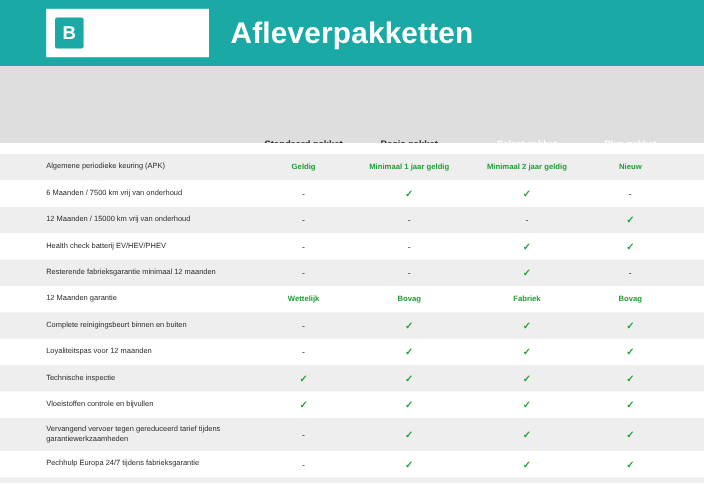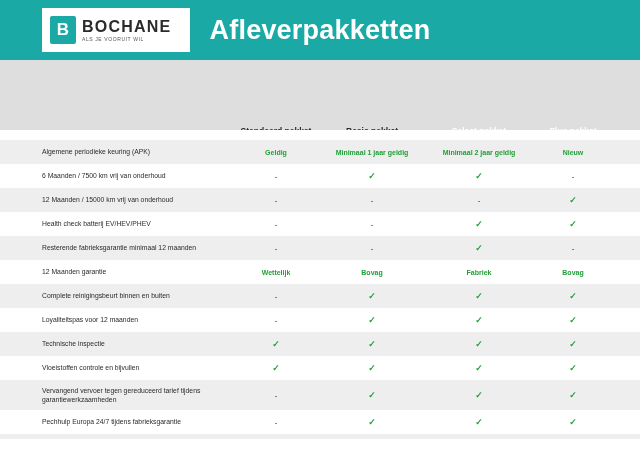--- a/index.html
+++ b/index.html
@@ -195,24 +195,20 @@
 </style>
 </head>
 <body>
 
 <div id="page">
 
   <div class="header">
     <div class="header-title">Afleverpakketten</div>
     <div class="logo-box">
       <div class="logo-mark">B</div>
-      <div class="logo-text">
-        <div class="logo-name">BOCHANE</div>
-        <div class="logo-tag">ALS JE VOORUIT WIL</div>
-      </div>
     </div>
   </div>
 
   <div class="band">
     <div class="col c1 pkg-title">Standaard pakket</div>
     <div class="col c2 pkg-title">Basis pakket</div>
     <div class="col c3 pkg-title-white">Select pakket</div>
     <div class="col c4 pkg-title-white">Plus pakket</div>
 
     <div class="subbar-grey">Alle merken en bouwjaren</div>

